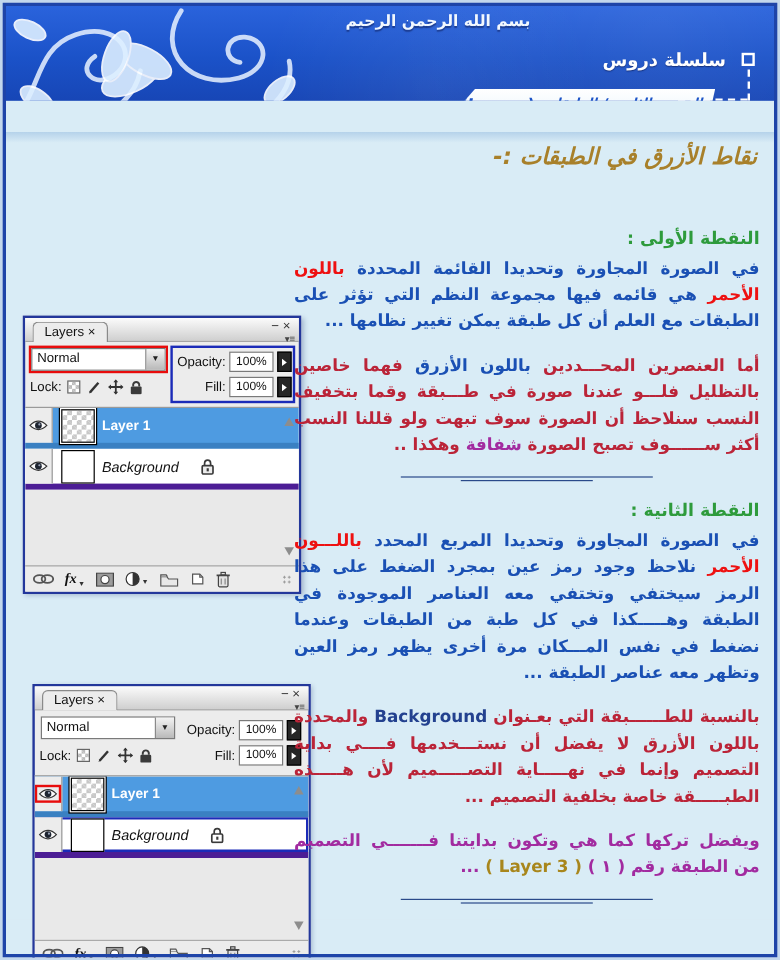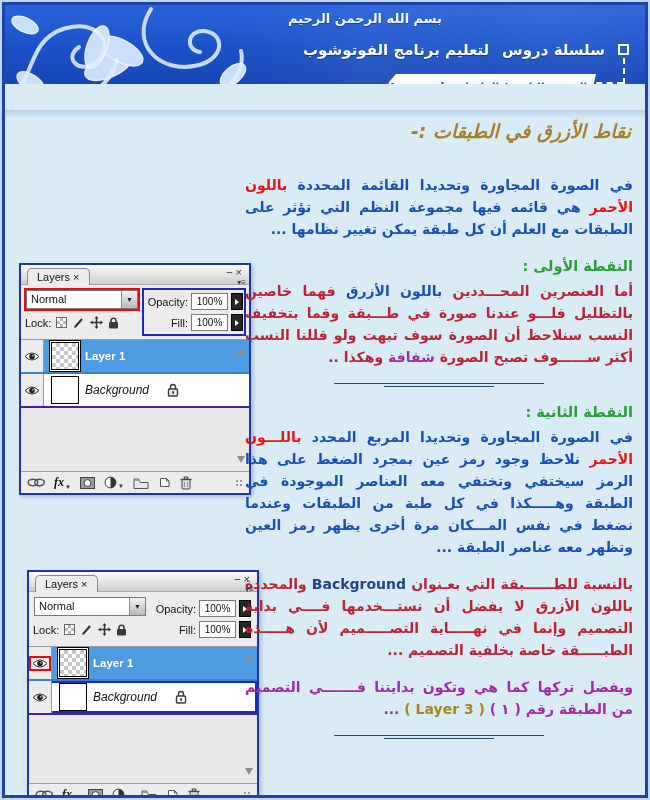--- a/index.html
+++ b/index.html
@@ -133,21 +133,21 @@
     width:37px; height:17px; line-height:15px; text-align:center; font-size:10px;
     background:#fff; border:1px solid #7a7a7a;
   }
   .spin-btn {
     width:12px; height:17px; background:#262626; border:1px solid #000;
     display:flex; align-items:center; justify-content:center;
   }
   .spin-btn::after { content:""; border-left:4px solid #fff; border-top:3px solid transparent; border-bottom:3px solid transparent; }
 
   .ps-list { position:relative; flex:1; background:#e9e9e9; border-top:1px solid #9a9a9a; overflow:hidden; }
-  .ps-row { display:flex; align-items:center; height:34px; border-bottom:2px solid #4c1d95; }
+  .ps-row { display:flex; align-items:center; height:34px; border-bottom:5px solid #4c1d95; }
   .row-layer1 { background:#4e9be1; border-bottom-color:#3a80c2; }
   .row-bg { background:#ffffff; }
   .p2 .row-bg { box-shadow:inset 0 0 0 2px #1b2bb8; }
   .eye-cell { width:23px; align-self:stretch; border-left:none; border-right:1px solid #9a9a9a;
     display:flex; align-items:center; justify-content:center; background:#ececec; }
   .eye-wrap { border:2px solid transparent; padding:0 1px; display:flex; }
   .p2 .row-layer1 .eye-wrap { border-color:#e80c0c; background:#ececec; }
   .thumb { width:28px; height:28px; margin:0 6px 0 7px; border:1px solid #000; }
   .thumb.checker {
     background-color:#fff;
@@ -212,21 +212,20 @@
         <ellipse cx="108" cy="62" rx="26" ry="12" transform="rotate(-25 108 62)"></ellipse>
         <ellipse cx="120" cy="48" rx="24" ry="11" transform="rotate(28 120 48)"></ellipse>
         <ellipse cx="96" cy="44" rx="22" ry="10" transform="rotate(-70 96 44)"></ellipse>
         <ellipse cx="30" cy="80" rx="16" ry="8" transform="rotate(35 30 80)"></ellipse>
         <ellipse cx="232" cy="72" rx="15" ry="8" transform="rotate(-40 232 72)"></ellipse>
         <ellipse cx="24" cy="22" rx="14" ry="7" transform="rotate(25 24 22)"></ellipse>
       </g>
     </svg>
     <div class="bismillah">بسم الله الرحمن الرحيم</div>
     <div class="series-title">سلسلة دروس</div>
-    <div class="series-subtitle">لتعليم برنامج الفوتوشوب</div>
     <div class="marker-square"></div>
     <div class="dash-v"></div>
     <div class="dash-h"></div>
     <div class="ribbon">
       <span>الدرس الثاني /  الطبقات (Layers)</span>
     </div>
   </div>
 
   <div class="content">
     <div class="page-title">نقاط الأزرق في الطبقات :-</div>
@@ -485,22 +484,22 @@
               <rect x="4.2" y="1" width="3.6" height="2" fill="#e2e2e2" stroke="#444"></rect>
               <line x1="4.4" y1="6" x2="4.4" y2="11" stroke="#888"></line>
               <line x1="7.6" y1="6" x2="7.6" y2="11" stroke="#888"></line>
             </svg>
           </span>
         <span class="grip"></span>
       </div>
     </div>
 
     <div class="textcol">
+      <div class="block heading"><span style="color: rgb(46, 155, 60);">النقطة الأولى :</span></div>
       <div class="block para"><span style="color: rgb(26, 80, 180);">في الصورة المجاورة وتحديدا القائمة المحددة </span><span style="color: rgb(238, 17, 17);">باللون الأحمر</span><span style="color: rgb(26, 80, 180);"> هي قائمه فيها مجموعة النظم التي تؤثر على الطبقات مع العلم أن كل طبقة يمكن تغيير نظامها ...</span></div>
-      <div class="block heading"><span style="color: rgb(46, 155, 60);">النقطة الأولى :</span></div>
       <div class="block para"><span style="color: rgb(187, 36, 56);">أما العنصرين المحـــددين </span><span style="color: rgb(26, 80, 180);">باللون الأزرق</span><span style="color: rgb(187, 36, 56);"> فهما خاصين بالتظليل فلـــو عندنا صورة في طـــبقة وقما بتخفيف النسب سنلاحظ أن الصورة سوف تبهت ولو قللنا النسب أكثر ســــــوف تصبح الصورة </span><span style="color: rgb(162, 43, 160);">شفافة</span><span style="color: rgb(187, 36, 56);"> وهكذا ..</span></div>
       <div class="divider">
           <span class="dl1"></span>
           <span class="dl2"></span>
         </div>
       <div class="block heading"><span style="color: rgb(46, 155, 60);">النقطة الثانية :</span></div>
       <div class="block para"><span style="color: rgb(26, 80, 180);">في الصورة المجاورة وتحديدا المربع المحدد </span><span style="color: rgb(238, 17, 17);">باللـــون الأحمر</span><span style="color: rgb(26, 80, 180);"> نلاحظ وجود رمز عين بمجرد الضغط على هذا الرمز سيختفي وتختفي معه العناصر الموجودة في الطبقة وهـــــكذا في كل طبة من الطبقات وعندما نضغط في نفس المـــكان مرة أخرى يظهر رمز العين وتظهر معه عناصر الطبقة ...</span></div>
       <div class="block para"><span style="color: rgb(187, 36, 56);">بالنسبة للطــــــبقة التي بعـنوان </span><span style="color: rgb(35, 65, 143);">Background</span><span style="color: rgb(187, 36, 56);"> والمحددة باللون الأزرق لا يفضل أن نستـــخدمها فــــي بداية التصميم وإنما في نهـــــاية التصـــــميم لأن هـــــذه الطبـــــقة خاصة بخلفية التصميم ...</span></div>
       <div class="block para"><span style="color: rgb(162, 43, 160);">ويفضل تركها كما هي وتكون بدايتنا فـــــــي التصميم من الطبقة رقم ( ١ ) </span><span style="color: rgb(168, 134, 28);">( Layer 3 )</span><span style="color: rgb(162, 43, 160);"> ...</span></div>
       <div class="divider">

